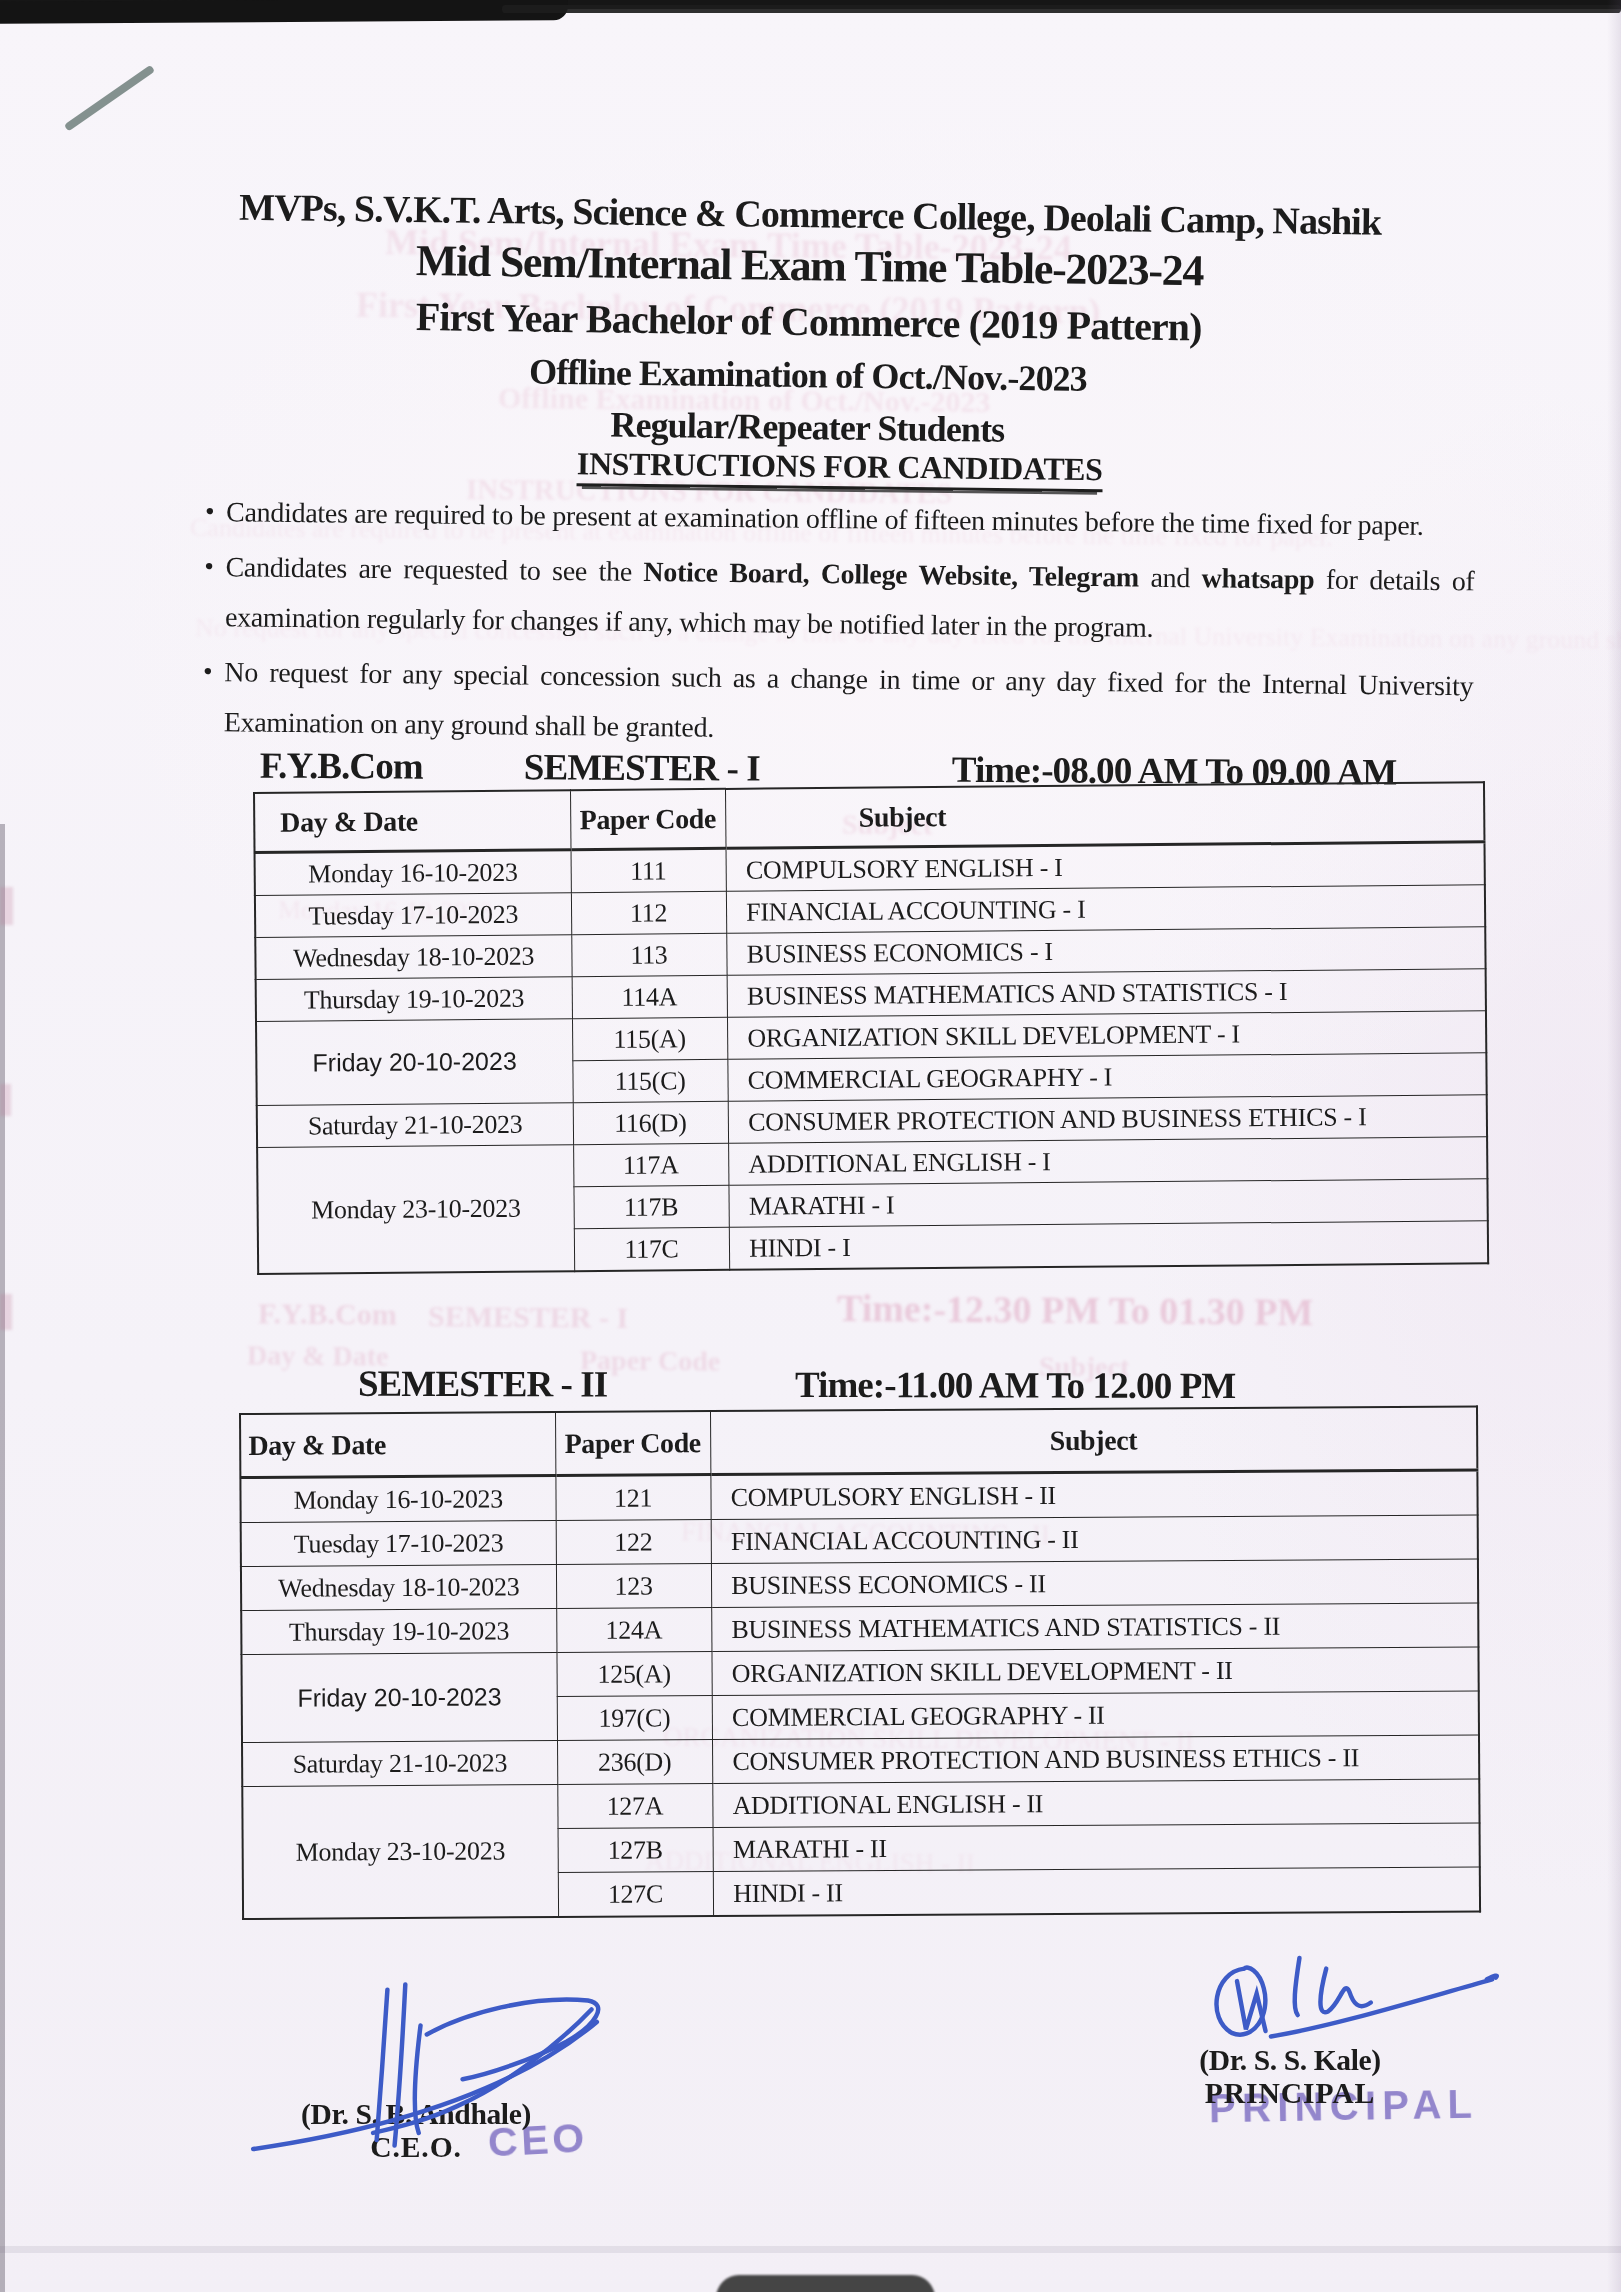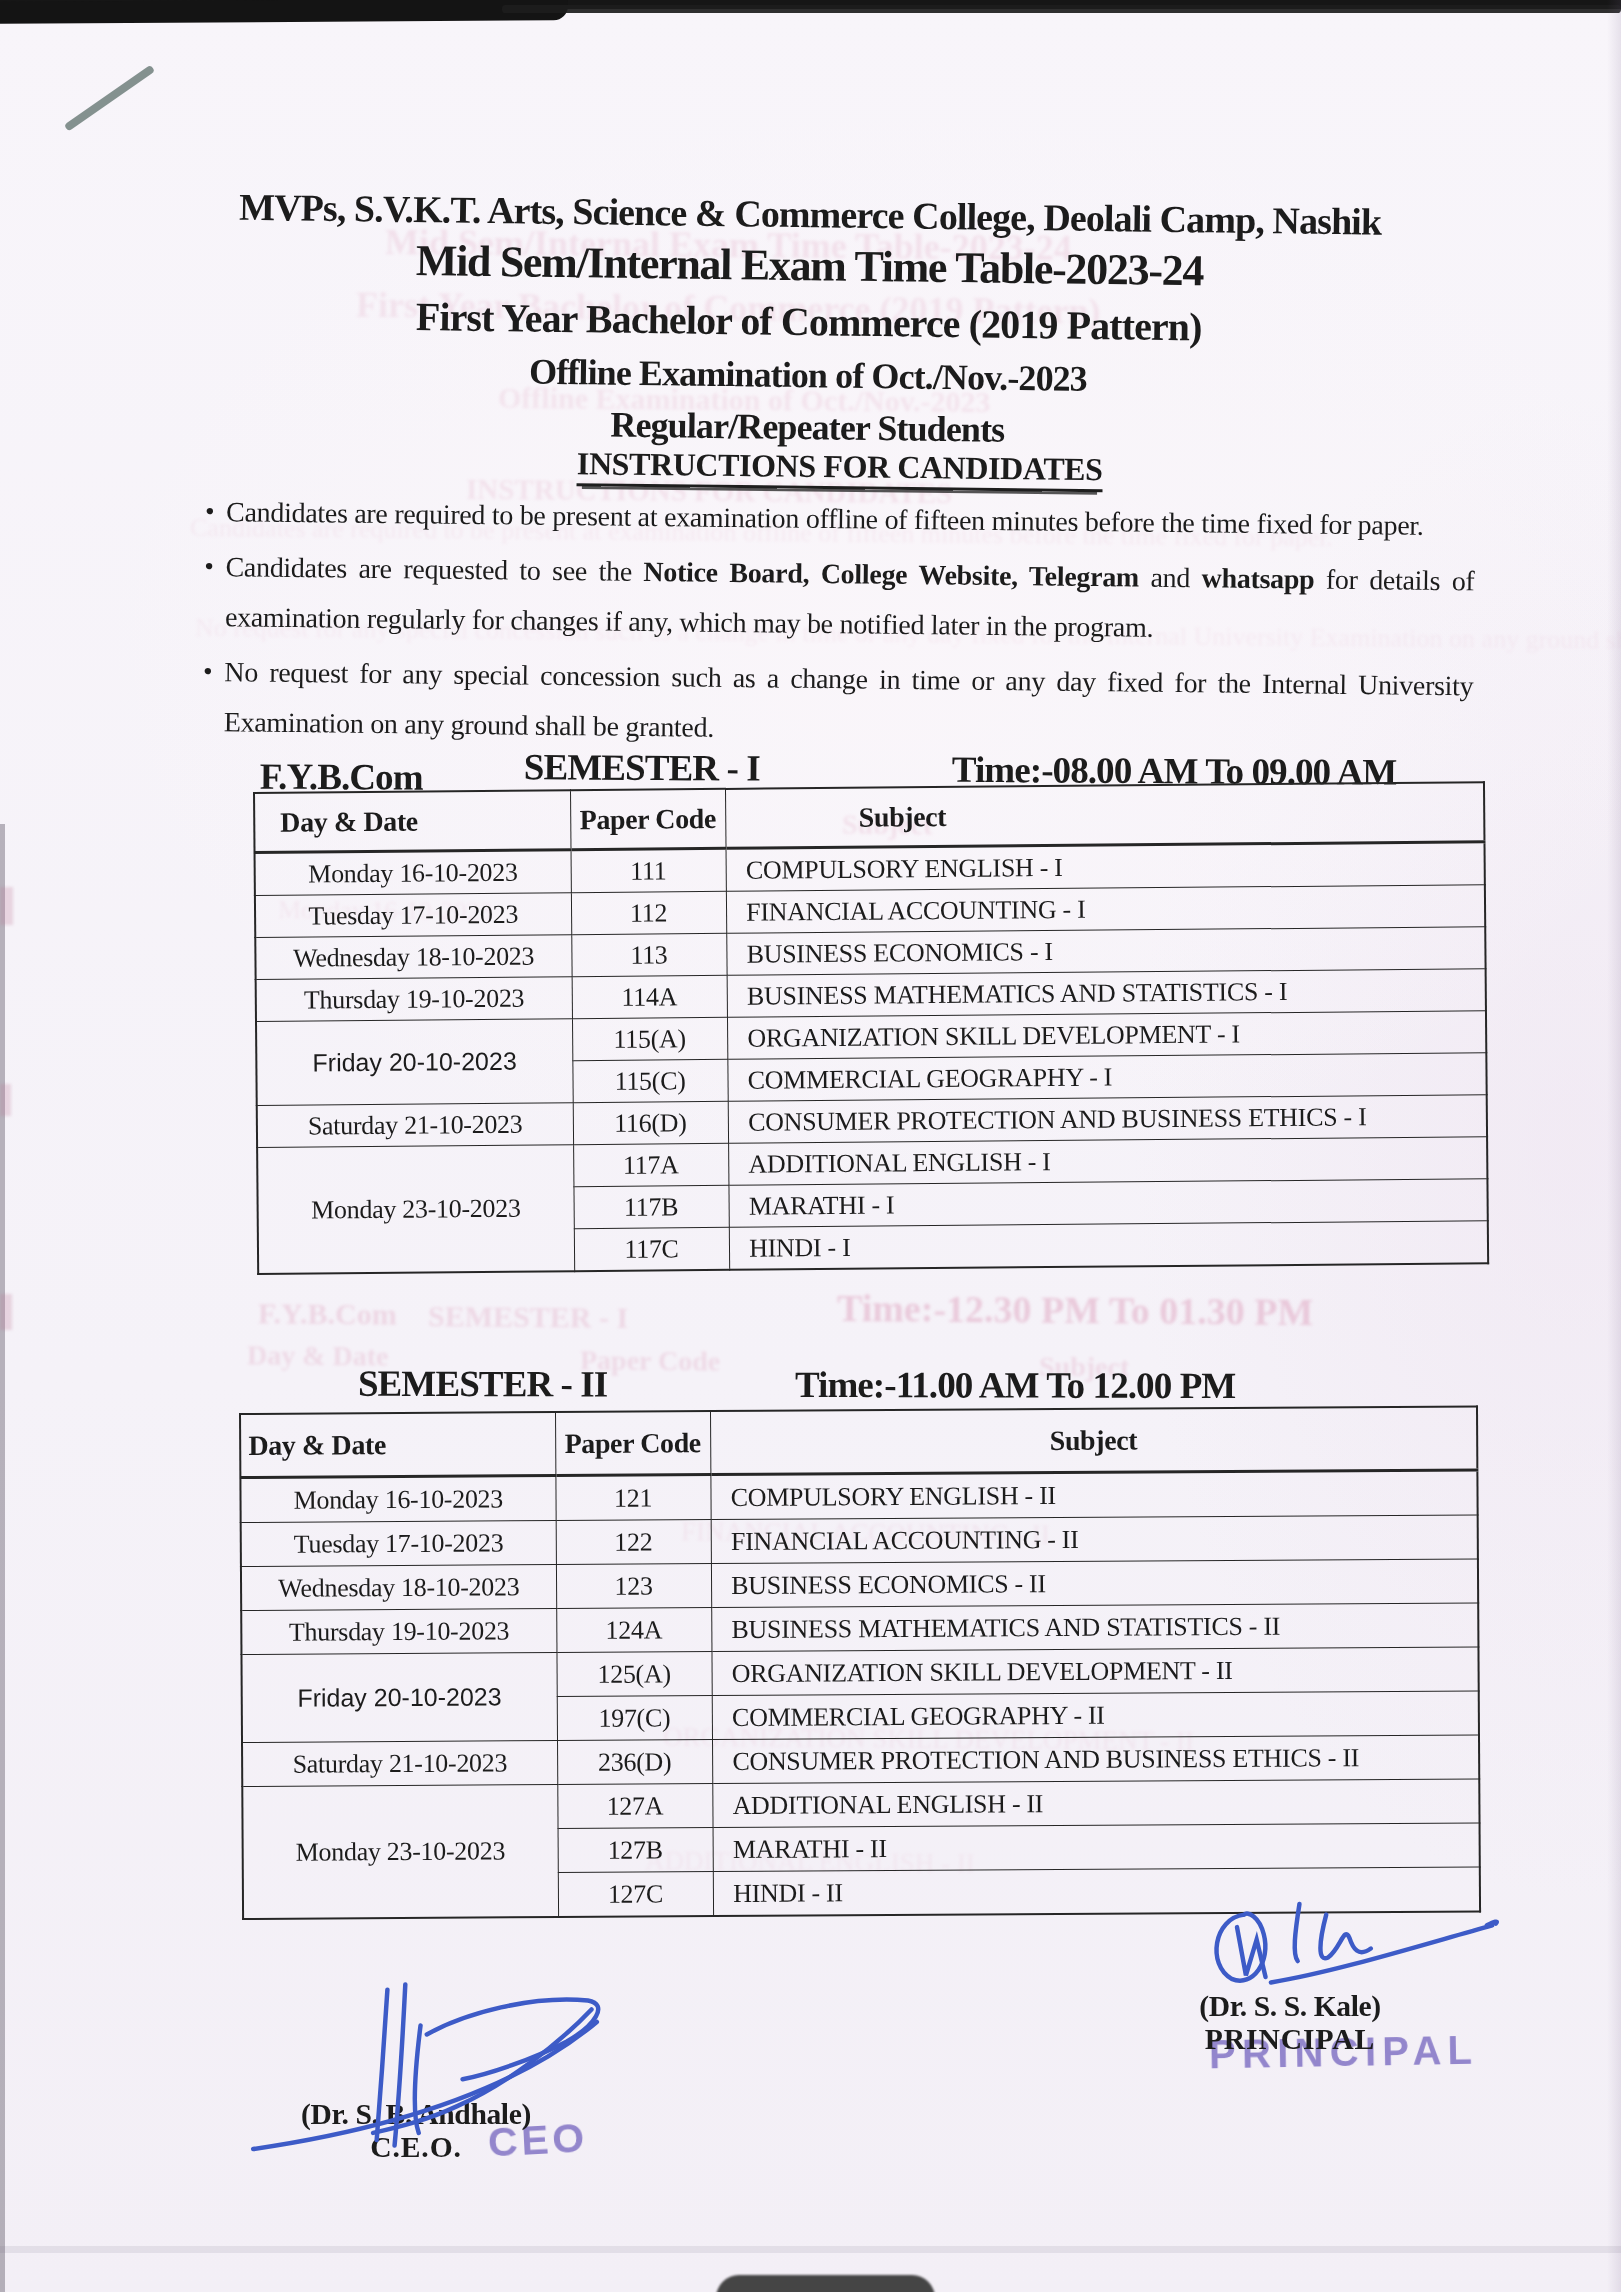--- a/index.html
+++ b/index.html
@@ -37,21 +37,21 @@
   .instructions{position:absolute;left:204px;top:441px;width:1272px;transform:rotate(.65deg);transform-origin:0 0;}
   .instr-title{text-align:center;font-size:32px;font-weight:bold;margin-bottom:9px;letter-spacing:-0.4px;}
   .instr-title span{border-bottom:3.6px solid #1e1e1e;padding-bottom:1.8px;box-shadow:0 8px 0 -5.4px rgba(30,30,30,.75);}
   .bullet{position:relative;font-size:28px;line-height:1.78;text-align:justify;padding-left:23px;margin-top:5.4px;letter-spacing:-0.3px;}
   .bullet .dot{position:absolute;left:1.8px;top:0;font-size:27px;}
   .bullet b{font-weight:bold;}
   
   .sem-head{position:absolute;left:0;width:1621px;font-weight:bold;font-size:37px;letter-spacing:-0.9px;}
   .sem-head span{position:absolute;white-space:nowrap;}
   #sem1-head{top:747px;transform:rotate(.35deg);}
-  #sem1-head .course{left:260px;margin-top:11px;}
+  #sem1-head .course{left:260px;}
   #sem1-head .title{left:524px;}
   #sem1-head .time{left:952px;}
   #sem2-head{top:1363px;transform:rotate(.15deg);}
   #sem2-head .title{left:358px;}
   #sem2-head .time{left:795px;}
   
   table.tbl{position:absolute;border-collapse:collapse;table-layout:fixed;background:transparent;
     border:2.7px solid #262626;}
   #tbl1{left:253px;top:792px;width:1231px;transform:rotate(-.5deg);transform-origin:0 0;}
   #tbl2{left:239px;top:1413px;width:1237px;transform:rotate(-.35deg);transform-origin:0 0;}
@@ -66,21 +66,21 @@
   th.th-code{text-align:center;}
   #tbl1 th.th-subj{text-align:left;padding-left:133px;}
   #tbl2 th.th-subj{text-align:center;}
   td.day{text-align:center;}
   td.code{text-align:center;}
   td.subj{text-align:left;padding-left:19.7px;}
   td.sans{font-family:"Liberation Sans", sans-serif;font-size:25px;letter-spacing:0;}
   
   .sigblock{position:absolute;text-align:center;}
   #sig-left{left:210px;top:1993px;width:412px;}
-  #sig-right{left:1102px;top:1890px;width:484px;}
+  #sig-right{left:1102px;top:1944px;width:484px;}
   .sig-name{font-size:29.6px;font-weight:bold;letter-spacing:-0.4px;position:relative;z-index:2;}
   .sig-title{font-size:29.6px;font-weight:bold;letter-spacing:0.9px;position:relative;z-index:2;}
   #sig-left .sig-name{margin-top:105px;}
   #sig-right .sig-name{margin-top:100px;width:376px;}
   #sig-right .sig-title{width:376px;}
   .sigsvg{position:absolute;z-index:3;pointer-events:none;}
   #sig-left .sigsvg{left:27px;top:-14.3px;}
   #sig-right .sigsvg{left:90px;top:5.4px;}
   .stamp{font-family:"Liberation Sans", sans-serif;color:#8374c5;opacity:.85;filter:blur(0.4px);}
   .stamp-ceo{position:absolute;left:278px;top:124px;font-size:41px;font-weight:bold;letter-spacing:3.6px;transform:rotate(-3deg);z-index:1;}

